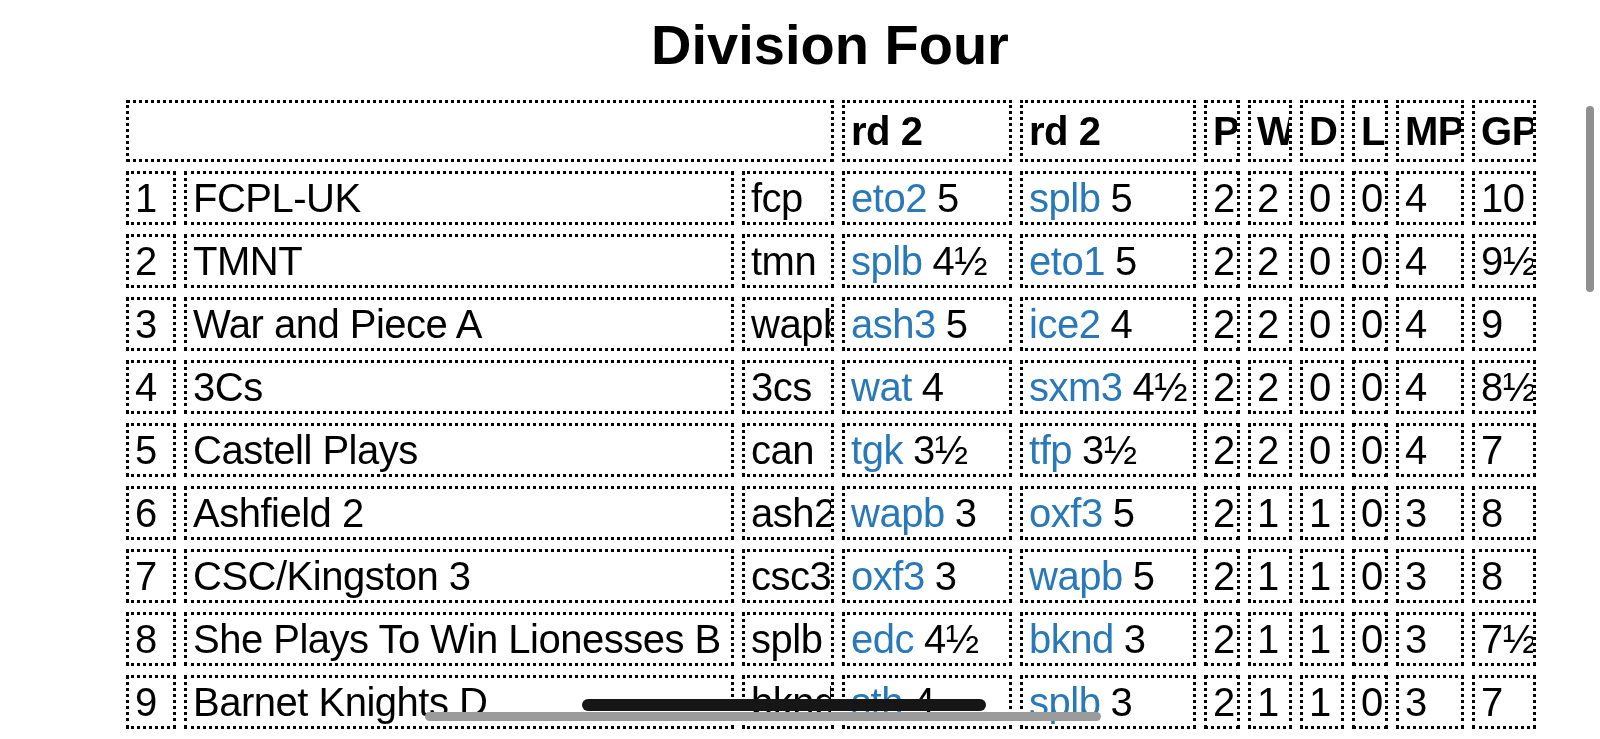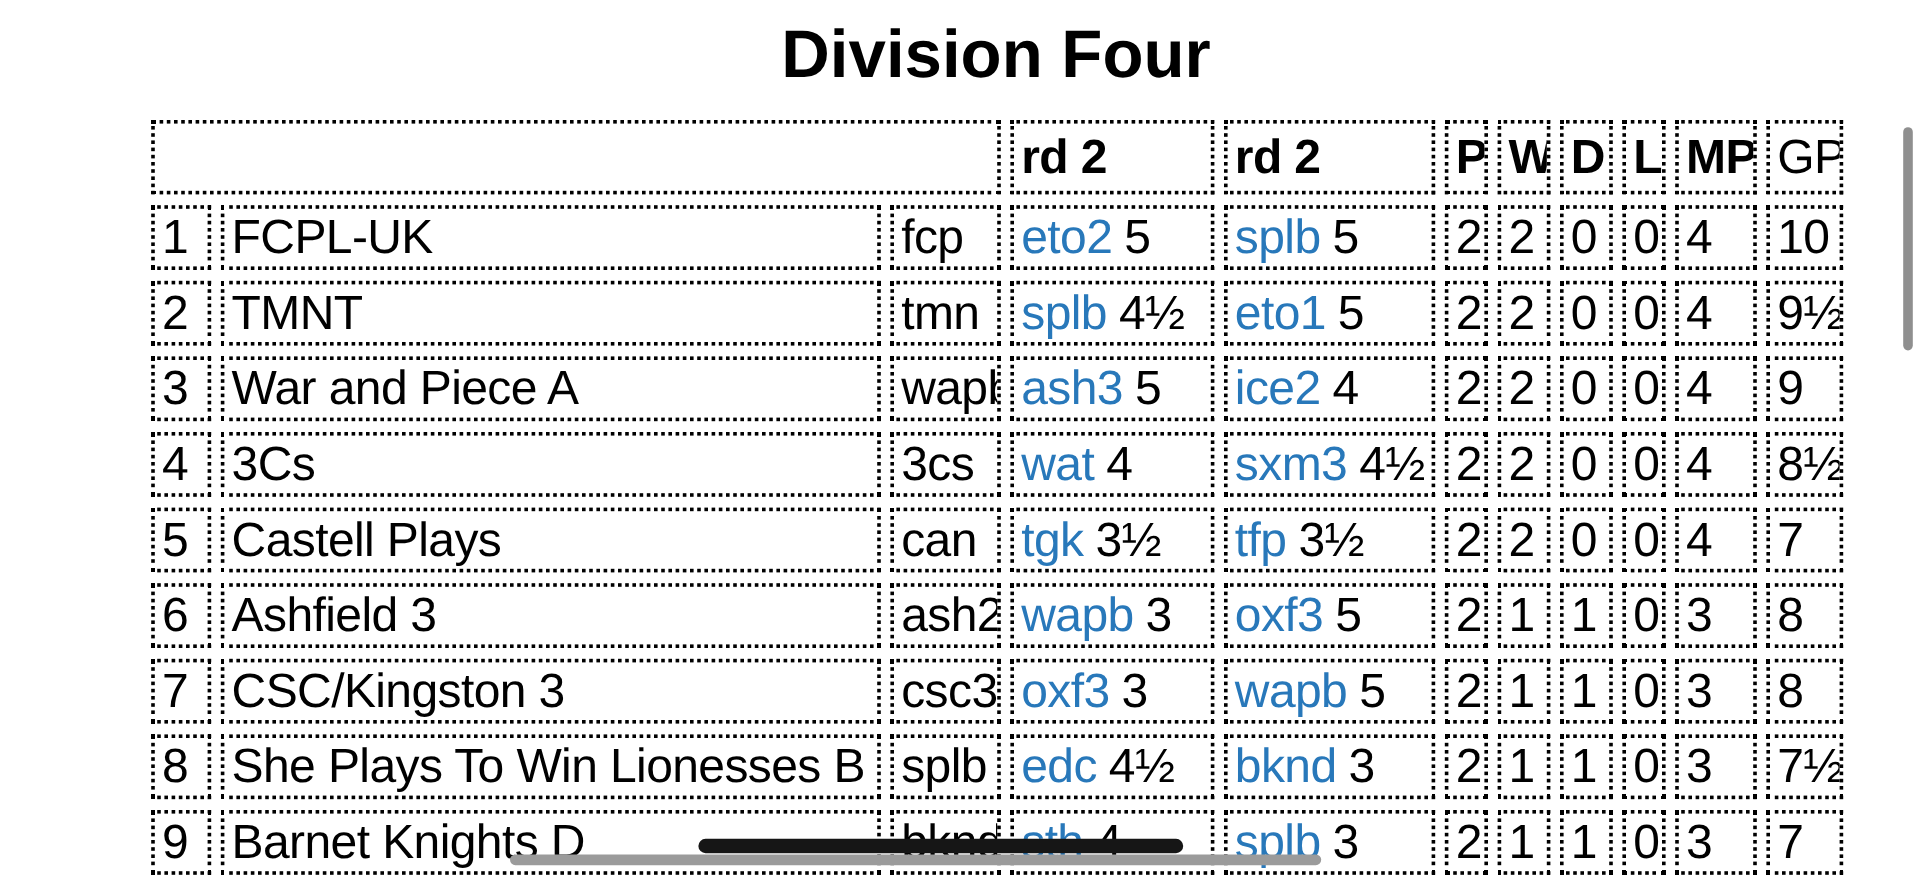--- a/index.html
+++ b/index.html
@@ -20,21 +20,21 @@
     border-collapse:separate;border-spacing:8px 9px;
     table-layout:fixed;width:1426px;
     font-size:40px;letter-spacing:-0.5px;line-height:44px;
   }
   table.standings td, table.standings th{
     border:3px dotted #000;box-sizing:border-box;
     padding:1px 6px;text-align:left;font-weight:normal;
     white-space:nowrap;overflow:hidden;vertical-align:middle;
   }
   table.standings th{height:62px;font-weight:bold;}
-  table.standings th.regular{font-weight:normal;}
+  table.standings th.regular{font-weight:bold;}
   table.standings td{height:54px;}
   td.num{padding-left:8px;}
   td.bold, .mp-val{font-weight:bold;}
   a.opp{color:var(--link);text-decoration:none;cursor:pointer;}
   .score{color:#000;margin-left:10px;}
   
   .h-scroll-thumb{
     position:absolute;left:582px;top:699px;width:404px;height:12px;
     background:var(--hthumb);border-radius:6px;z-index:5;
   }
@@ -140,21 +140,21 @@
     <td><a class="opp">tfp</a><span class="score">3½</span></td>
     <td class="num">2</td>
     <td class="num">2</td>
     <td class="num">0</td>
     <td class="num">0</td>
     <td class="num bold">4</td>
     <td class="num">7</td>
   </tr>
       <tr>
     <td class="num">6</td>
-    <td>Ashfield 3</td>
+    <td>Ashfield 2</td>
     <td>ash2</td>
     <td><a class="opp">wapb</a><span class="score">3</span></td>
     <td><a class="opp">oxf3</a><span class="score">5</span></td>
     <td class="num">2</td>
     <td class="num">1</td>
     <td class="num">1</td>
     <td class="num">0</td>
     <td class="num bold">3</td>
     <td class="num">8</td>
   </tr>

